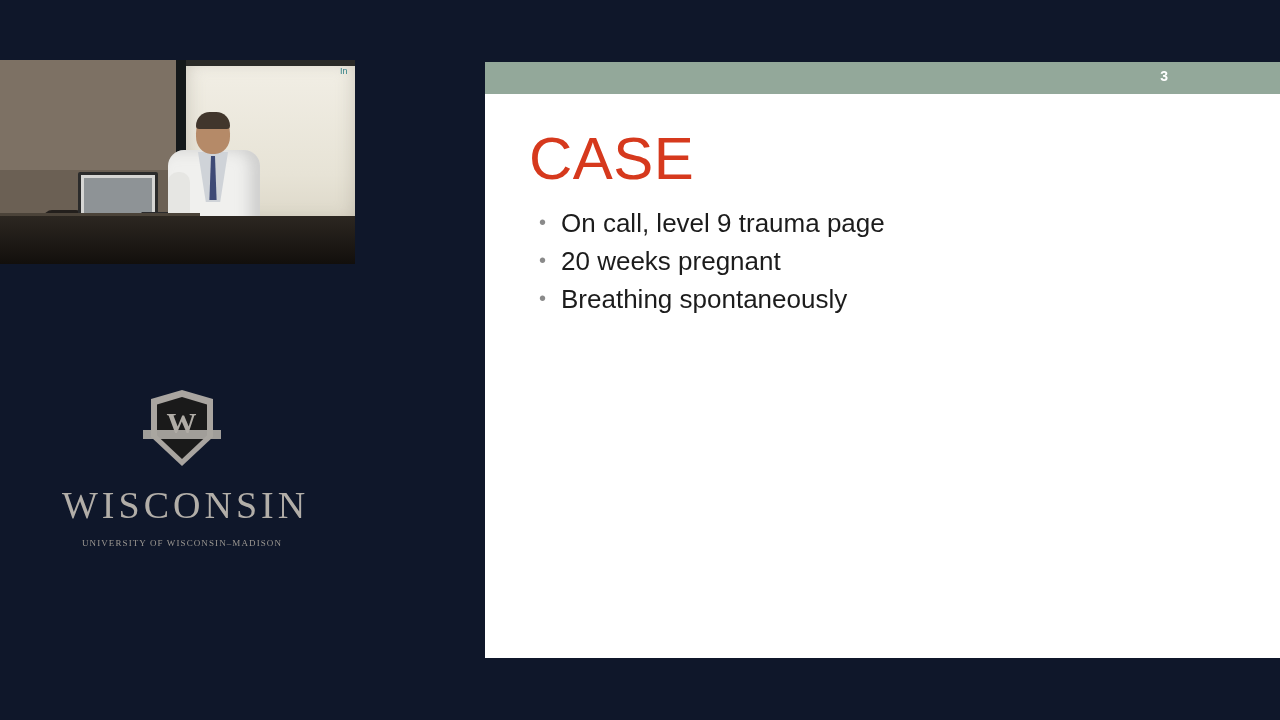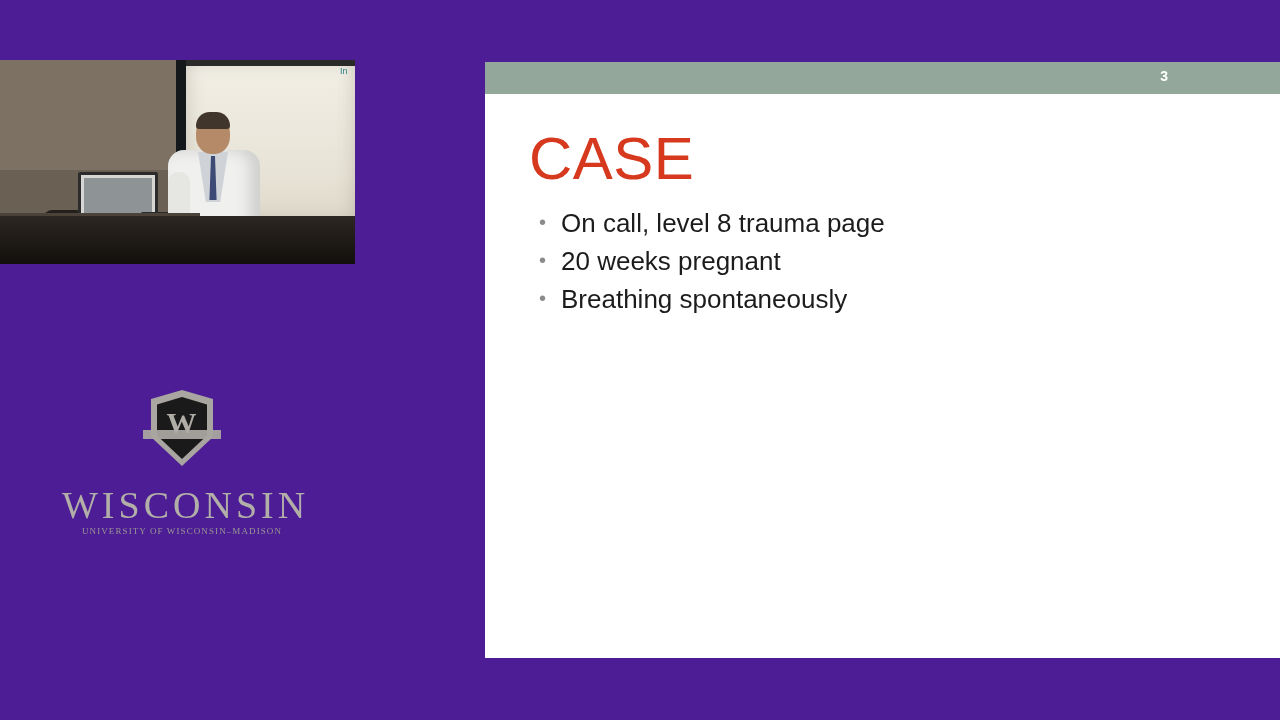--- a/index.html
+++ b/index.html
@@ -11,21 +11,21 @@
     width: 1280px;
     height: 720px;
     overflow: hidden;
     font-family: "Liberation Sans", sans-serif;
   }
 
   #stage {
     position: relative;
     width: 1280px;
     height: 720px;
-    background: #4c1d95;
+    background: #0f172a;
   }
 
   
   .video-panel {
     position: absolute;
     left: 0;
     top: 60px;
     width: 355px;
     height: 204px;
     overflow: hidden;
@@ -230,21 +230,21 @@
   }
   .wordmark {
     margin-top: 20px;
     font-family: "Liberation Serif", serif;
     font-size: 38px;
     letter-spacing: 4px;
     color: #b2aea8;
     line-height: 1.05;
   }
   .subwordmark {
-    margin-top: 0;
+    margin-top: 12px;
     font-family: "Liberation Serif", serif;
     font-size: 9px;
     letter-spacing: 1.1px;
     color: #9c9892;
   }
 
   
   .slide {
     position: absolute;
     left: 485px;
@@ -345,19 +345,19 @@
     <div class="wordmark">WISCONSIN</div>
     <div class="subwordmark">UNIVERSITY OF WISCONSIN–MADISON</div>
   </div>
 
   <div class="slide">
     <div class="slide-header">
       <div class="slide-number">3</div>
     </div>
     <div class="slide-title">CASE</div>
     <ul class="bullets">
-      <li>On call, level 8 trauma page</li>
+      <li>On call, level 9 trauma page</li>
       <li>20 weeks pregnant</li>
       <li>Breathing spontaneously</li>
     </ul>
   </div>
 
 </div>
 
 </body></html>

